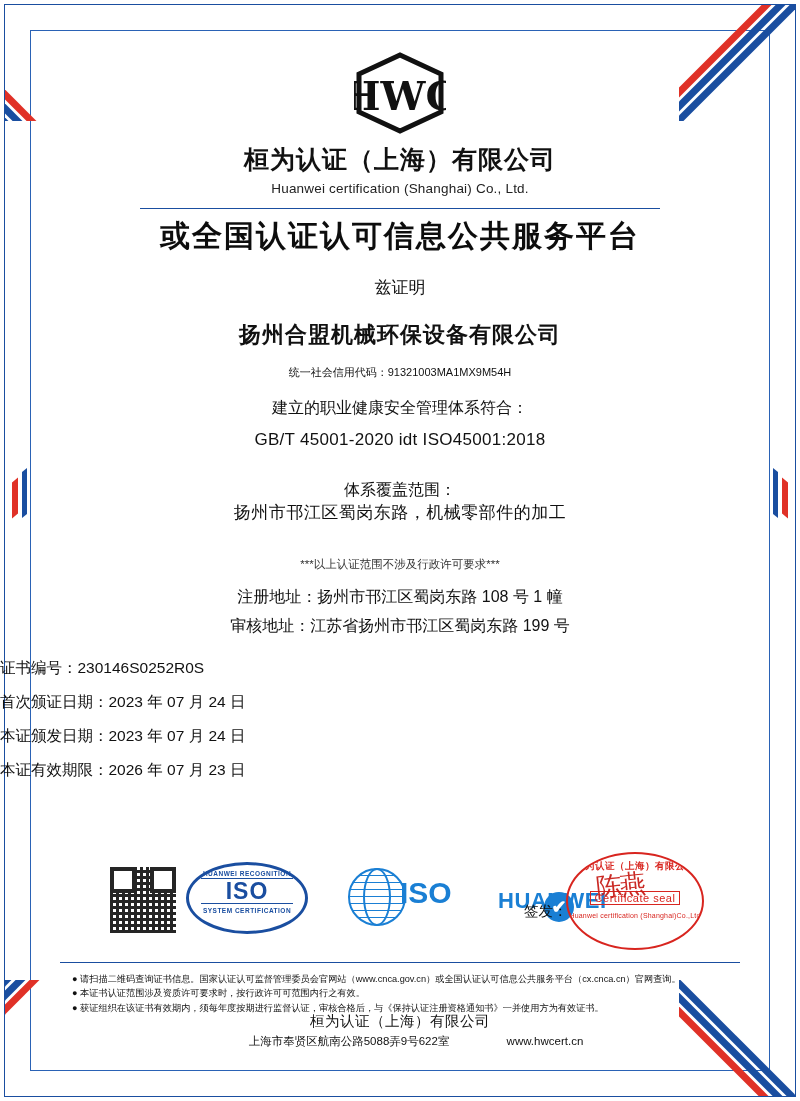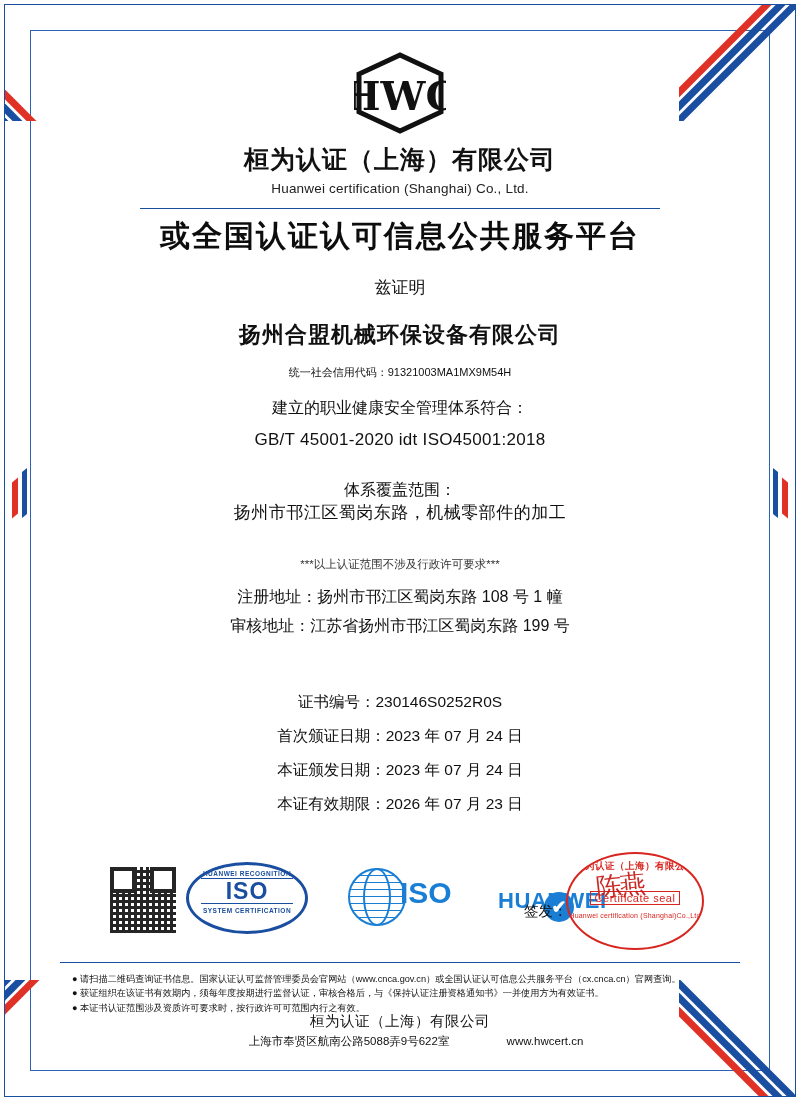--- a/index.html
+++ b/index.html
@@ -156,24 +156,24 @@
   .l-conform { font-size: 16px; margin-bottom: 8px; }
   .l-standard { font-size: 17px; margin-bottom: 26px; letter-spacing: 0.3px; }
   .l-scope-label { font-size: 16px; }
   .l-scope { font-size: 17px; margin-bottom: 30px; letter-spacing: 0.5px; }
   .l-note { font-size: 11.5px; margin-bottom: 12px; color: #333333; }
   .l-addr { font-size: 16px; margin-bottom: 6px; }
 
   
   .details {
     position: absolute;
-    top: 692px;
+    top: 658px;
     left: 0;
     width: 100%;
-    text-align: center;
+    text-align: left;
     font-size: 15.5px;
     color: #111111;
   }
   .details .d-row { margin-bottom: 13px; }
 
   
   .marks {
     position: absolute;
     top: 862px;
     left: 0;
@@ -479,22 +479,22 @@
       <div class="seal-cn">桓为认证（上海）有限公司</div>
       <div class="seal-mid">Certificate seal</div>
       <div class="seal-en">Huanwei certification (Shanghai)Co.,Ltd</div>
     </div>
     <div class="seal-script">陈燕</div>
   </div>
 
   <div class="footer-rule"></div>
   <div class="footer-notes">
     <div>● 请扫描二维码查询证书信息。国家认证认可监督管理委员会官网站（www.cnca.gov.cn）或全国认证认可信息公共服务平台（cx.cnca.cn）官网查询。</div>
+    <div>● 本证书认证范围涉及资质许可要求时，按行政许可可范围内行之有效。</div>
     <div>● 获证组织在该证书有效期内，须每年度按期进行监督认证，审核合格后，与《保持认证注册资格通知书》一并使用方为有效证书。</div>
-    <div>● 本证书认证范围涉及资质许可要求时，按行政许可可范围内行之有效。</div>
   </div>
   <div class="footer-company">桓为认证（上海）有限公司</div>
   <div class="footer-addr">
     <span>上海市奉贤区航南公路5088弄9号622室</span>
     <span class="site">www.hwcert.cn</span>
   </div>
 
 </div>
 
 </body></html>

